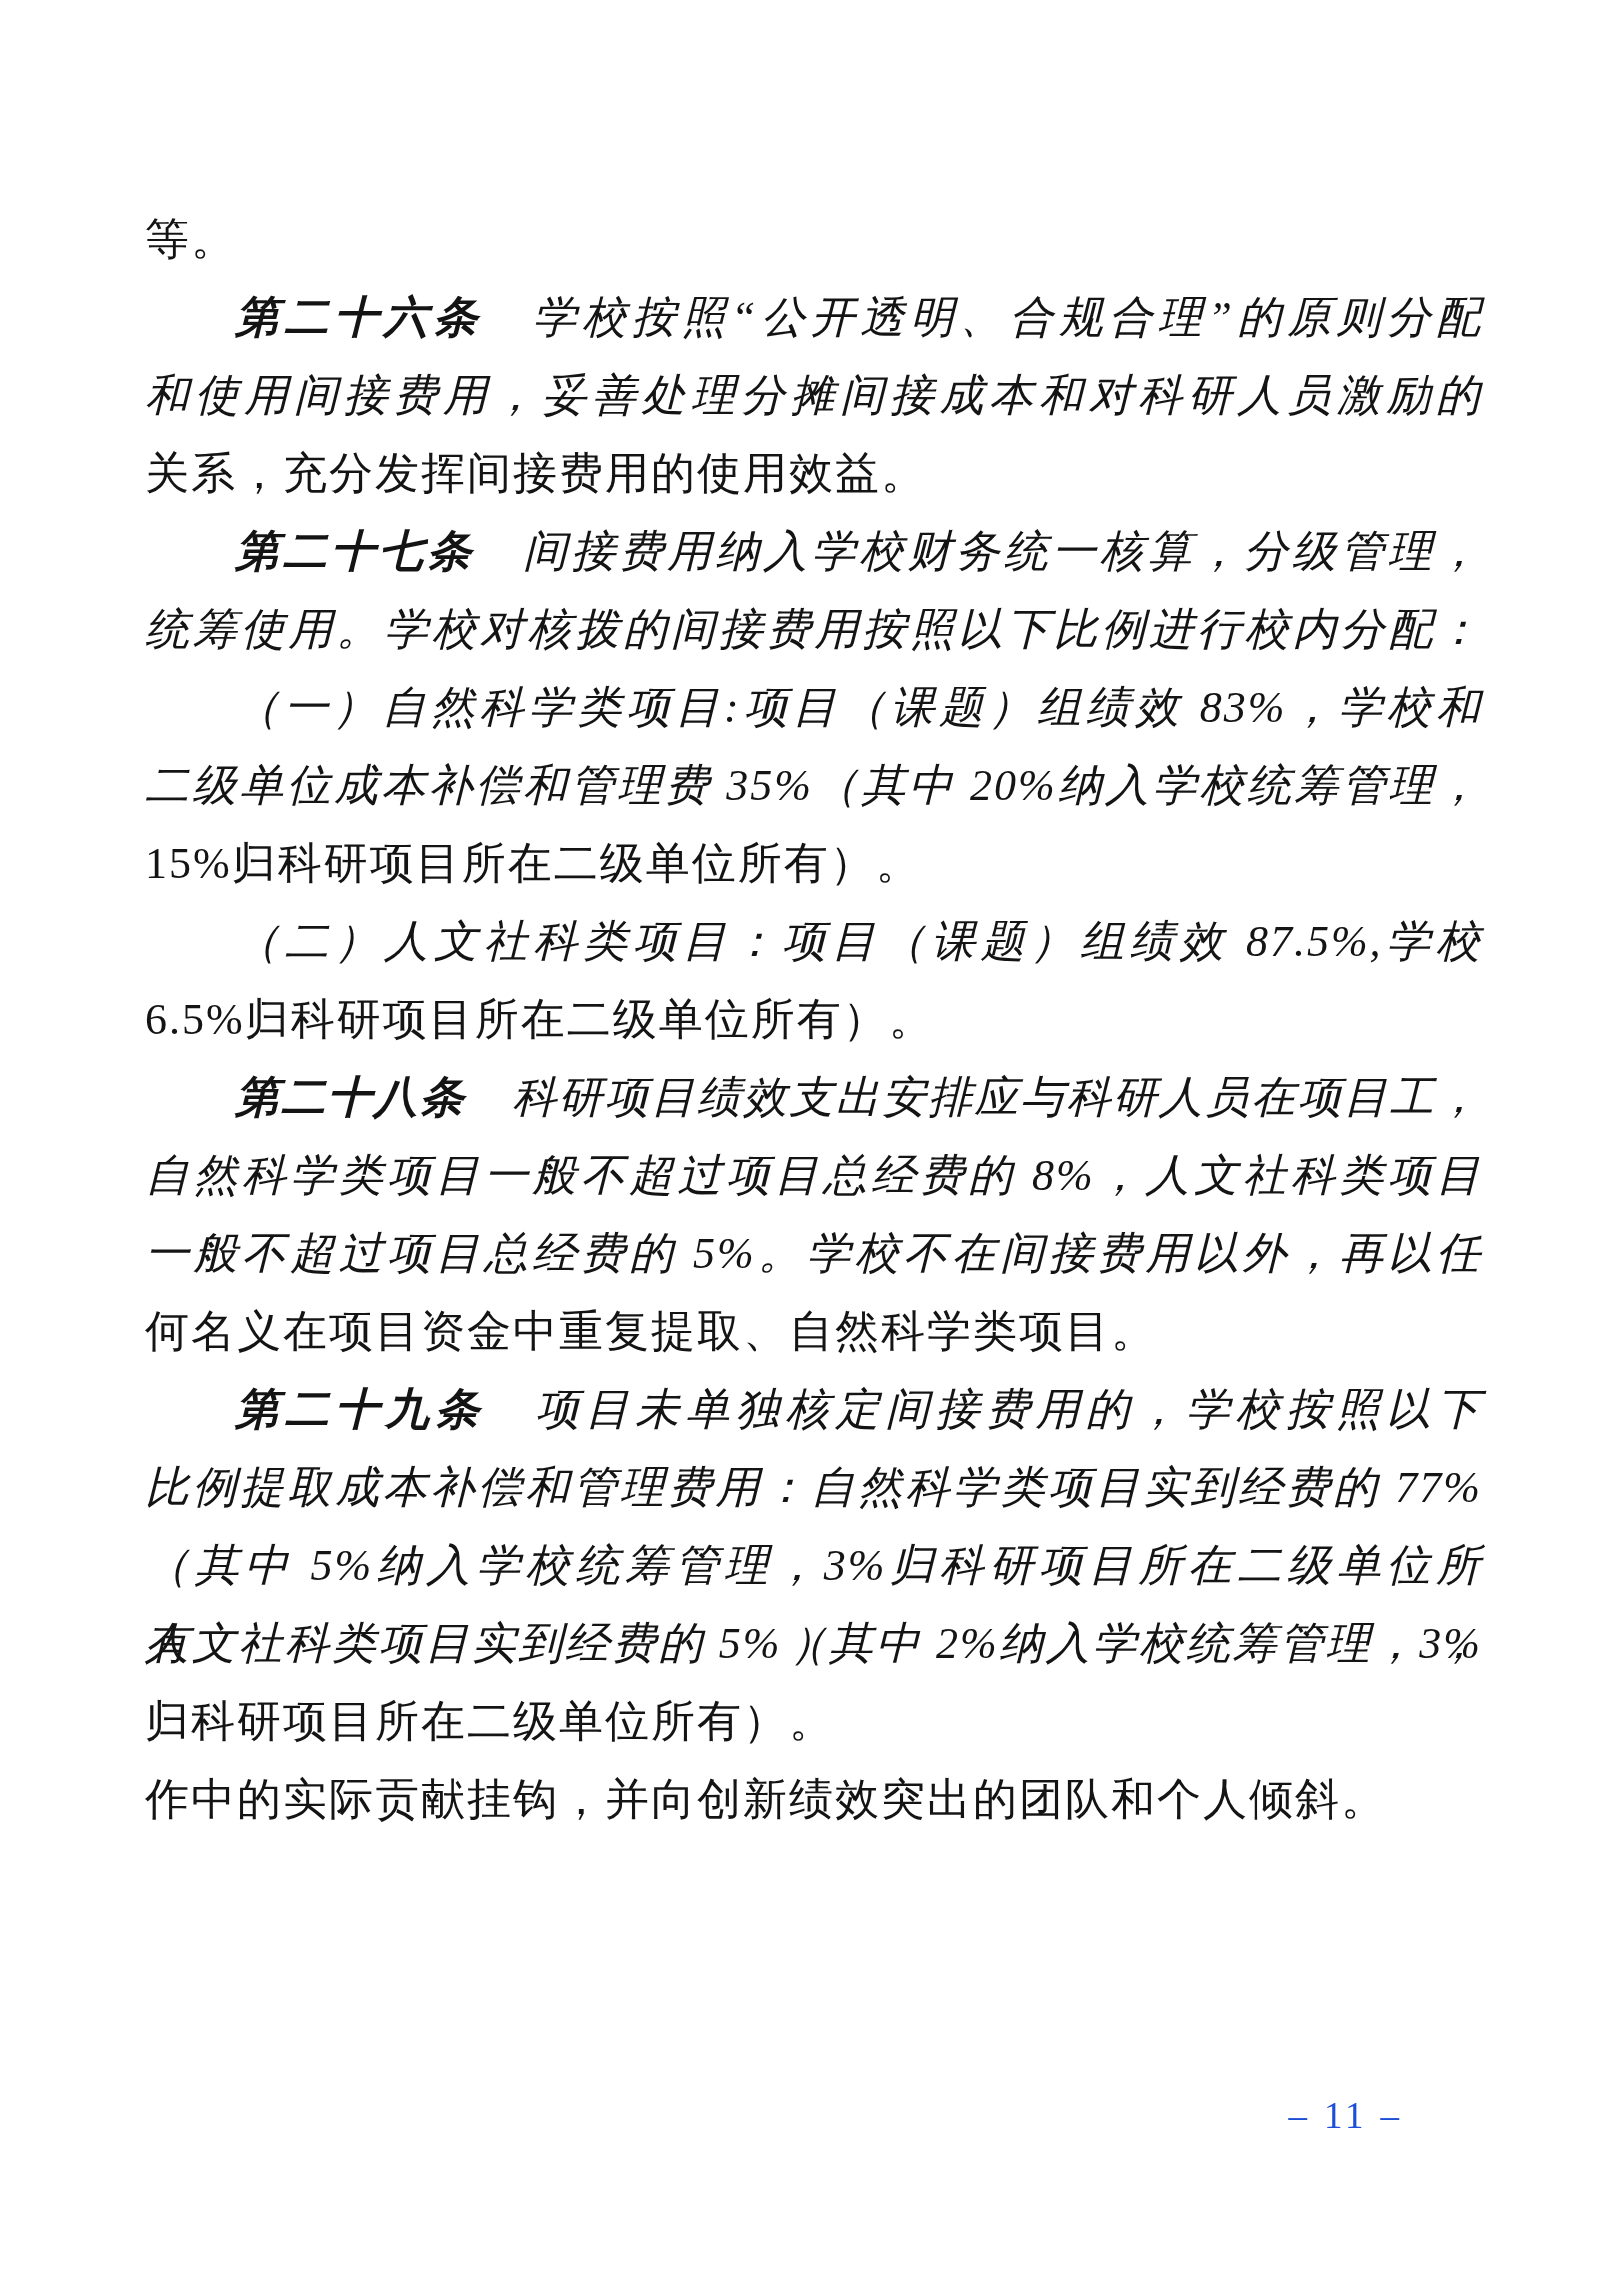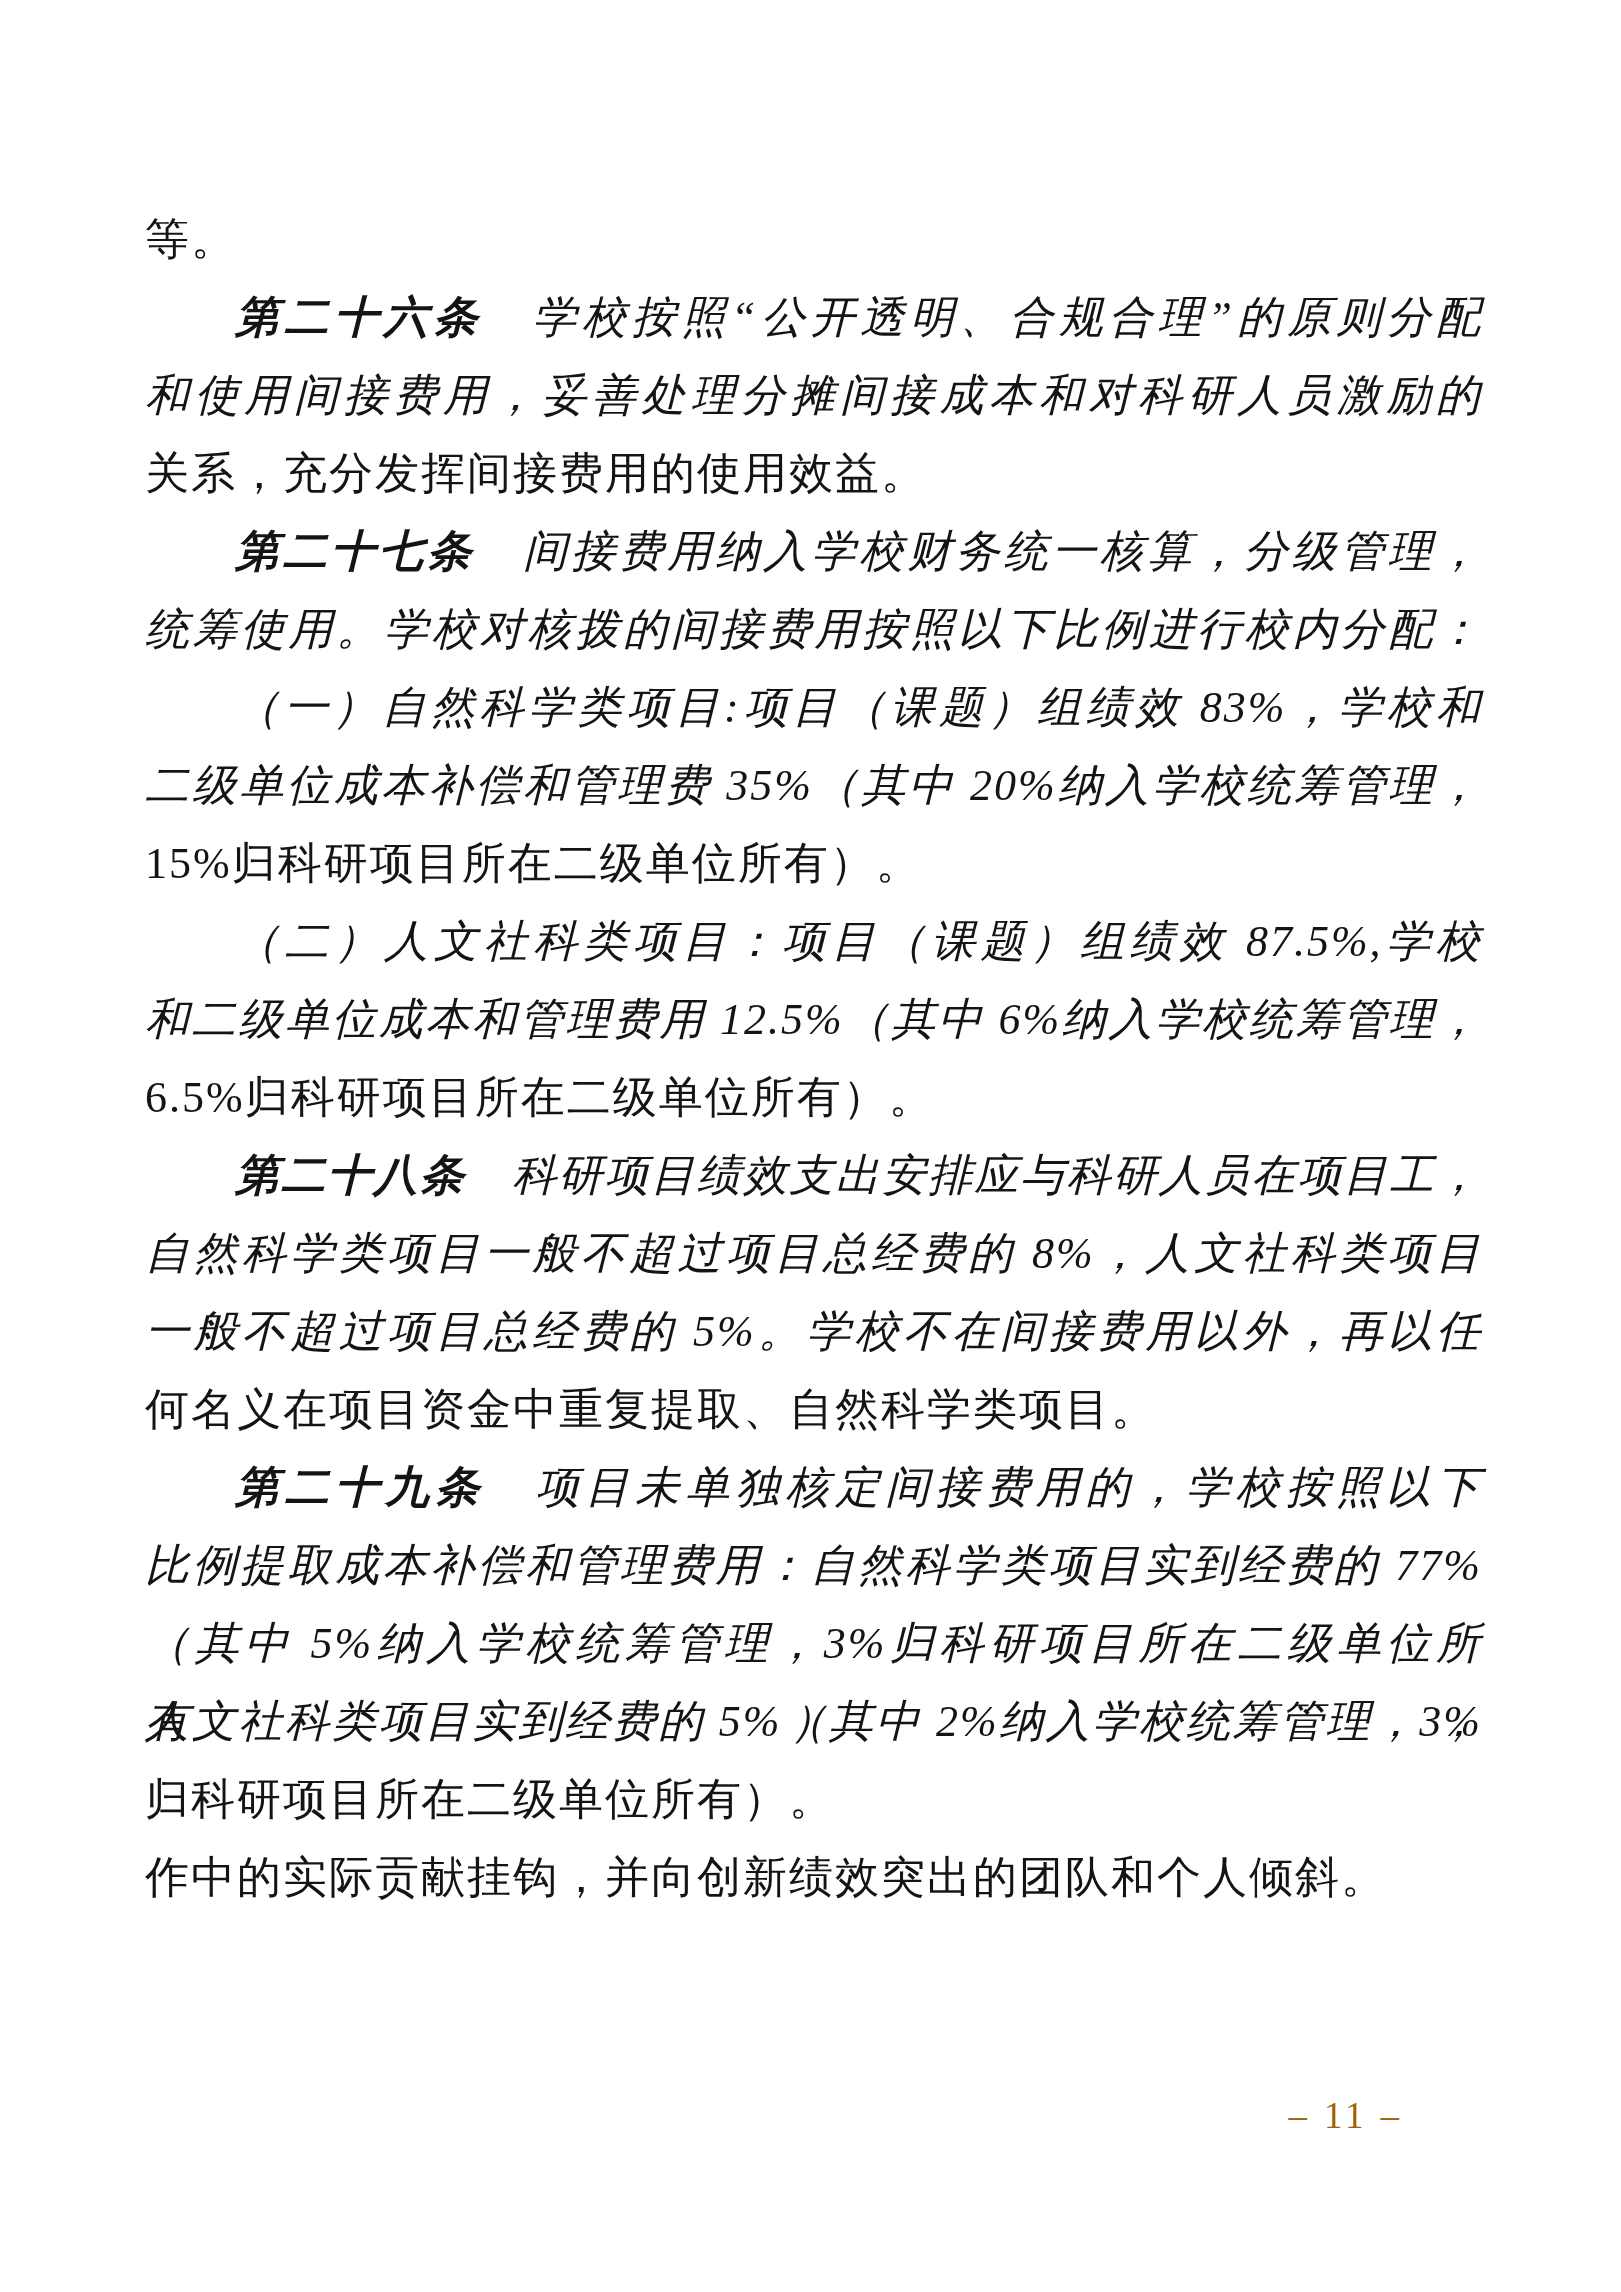--- a/index.html
+++ b/index.html
@@ -46,21 +46,21 @@
   }
   .art {
     font-weight: 700;
   }
   .page-num {
     position: absolute;
     top: 2094px;
     right: 218px;
     font-size: 37px;
     letter-spacing: 3.9px;
-    color: #a16207;
+    color: #1d4ed8;
   }
 </style>
 </head>
 <body>
 
 <div class="page">
 
   <div class="text-block">
 
     <div class="line"><span>等。</span></div>
@@ -76,21 +76,20 @@
     <div class="line fill"><span>统筹使用。学校对核拨的间接费用按照以下比例进行校内分配：</span></div>
 
     <div class="line indent fill"><span>（一）自然科学类项目:项目（课题）组绩效 83%，学校和</span></div>
 
     <div class="line fill"><span>二级单位成本补偿和管理费 35%（其中 20%纳入学校统筹管理，</span></div>
 
     <div class="line"><span>15%归科研项目所在二级单位所有）。</span></div>
 
     <div class="line indent fill"><span>（二）人文社科类项目：项目（课题）组绩效 87.5%,学校</span></div>
 
-    <div class="line fill"><span>和二级单位成本和管理费用 12.5%（其中 6%纳入学校统筹管理，</span></div>
 
     <div class="line"><span>6.5%归科研项目所在二级单位所有）。</span></div>
 
     <div class="line indent fill"><span class="art">第二十八条</span><span>　科研项目绩效支出安排应与科研人员在项目工，</span></div>
 
     <div class="line fill"><span>自然科学类项目一般不超过项目总经费的 8%，人文社科类项目</span></div>
 
     <div class="line fill"><span>一般不超过项目总经费的 5%。学校不在间接费用以外，再以任</span></div>
 
     <div class="line"><span>何名义在项目资金中重复提取、自然科学类项目。</span></div>

